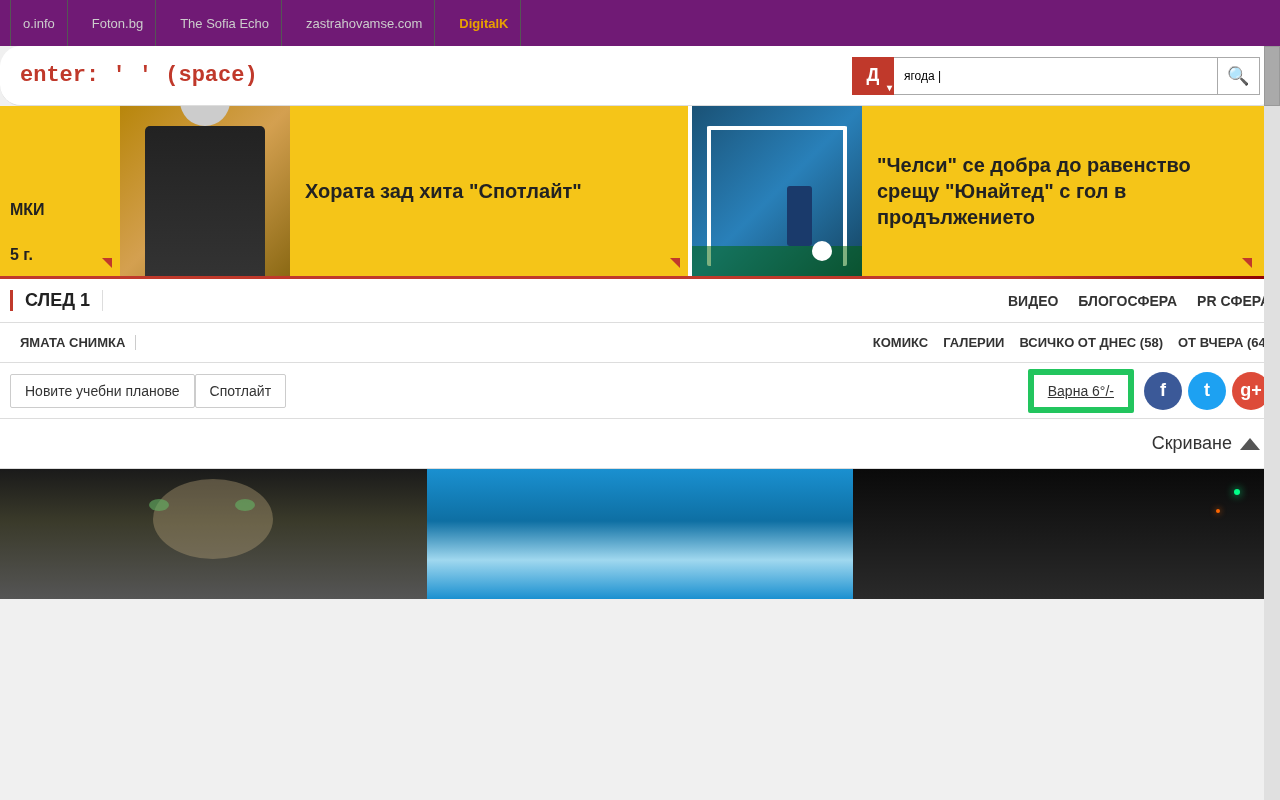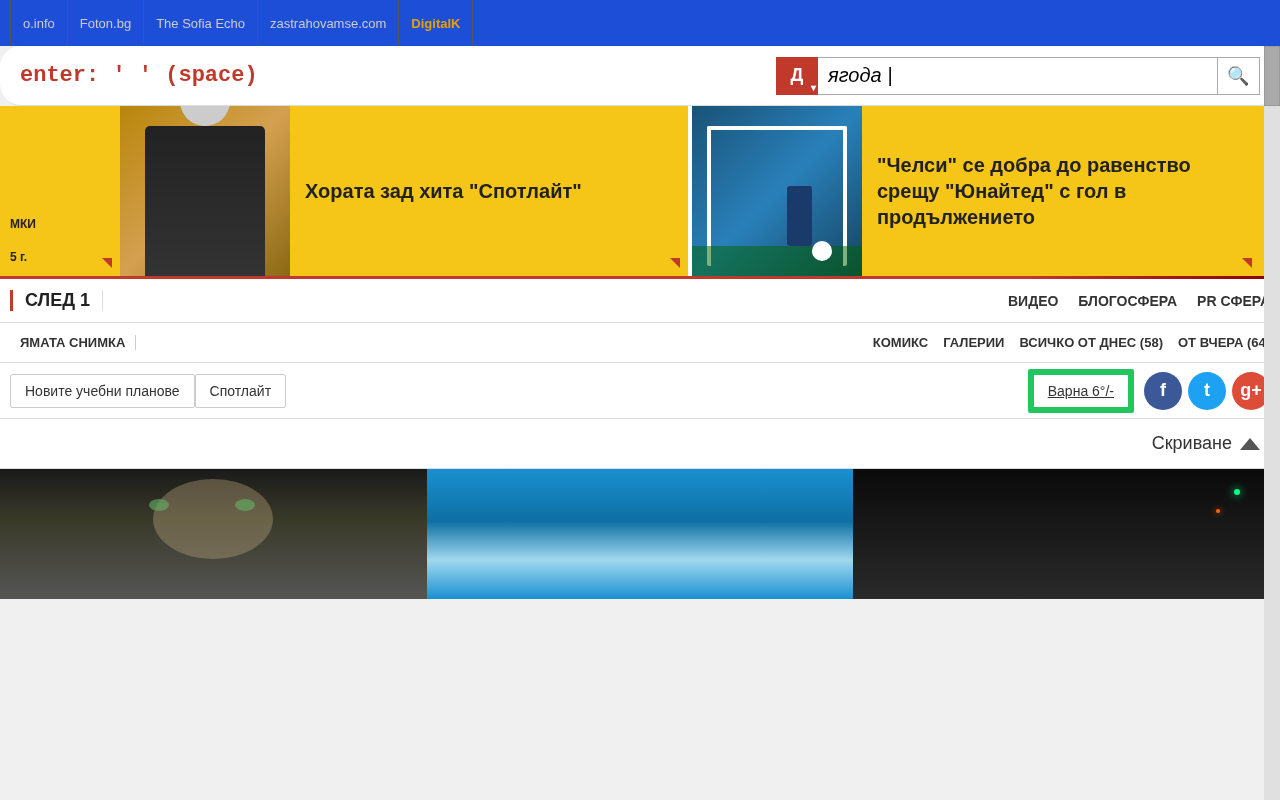--- a/index.html
+++ b/index.html
@@ -1,25 +1,25 @@
 <!DOCTYPE html>
 <html><head>
   <meta charset="utf-8">
   <style>
     * { margin: 0; padding: 0; box-sizing: border-box; }
     body { font-family: Arial, sans-serif; background: #f0f0f0; width: 1280px; height: 800px; overflow: hidden; }
 
     
     .top-nav {
-      background: #1d4ed8;
+      background: #701a75;
       height: 46px;
       display: flex;
       align-items: center;
       padding: 0 10px;
-      gap: 0;
+      gap: 12px;
     }
     .top-nav-item {
       color: #ccc;
       font-size: 13px;
       padding: 0 12px;
       cursor: pointer;
       border-right: 1px solid #555;
       height: 100%;
       display: flex;
       align-items: center;
@@ -67,25 +67,24 @@
       content: '▾';
       position: absolute;
       right: 2px;
       bottom: 2px;
       font-size: 10px;
     }
     .search-input {
       border: 1px solid #aaa;
       border-left: none;
       height: 38px;
-      width: 400px;
-      padding: 0 10px;
-      font-size: 20px;
+      width: 324px;
+      padding: 0 10px;
+      font-size: 12px;
       outline: none;
-      font-style: italic;
     }
     .search-btn {
       background: #fff;
       border: 1px solid #aaa;
       border-left: none;
       height: 38px;
       width: 42px;
       cursor: pointer;
       display: flex;
       align-items: center;
@@ -355,21 +354,21 @@
     <input class="search-input" type="text" value="ягода |" placeholder="Търси..." style="">
     <button class="search-btn">
       <span>🔍</span>
     </button>
   </div>
 </div>
 
 <div class="carousel-area">
 
   <div class="left-partial" style="background:#f5c518; display:flex; align-items:flex-end; padding:10px; position:relative;">
-    <div style="color:#222; font-size:12px; font-weight:bold; line-height:1.4;">МКИ<br><br>5 г.</div>
+    <div style="color:#222; font-size:16px; font-weight:bold; line-height:1.4;">МКИ<br><br>5 г.</div>
     <div class="carousel-arrow" style="position:absolute; bottom:8px; right:8px;"></div>
   </div>
 
   <div class="carousel-item">
     <div class="carousel-img-placeholder" style="background: linear-gradient(135deg, #b8860b 0%, #d4a050 50%, #8b6914 100%); position:relative; overflow:hidden; display:flex; align-items:center; justify-content:center;">
 
       <div style="position:absolute; bottom:0; left:50%; transform:translateX(-50%); width:120px; height:150px; background: linear-gradient(180deg, #222 0%, #333 100%); border-radius: 5px 5px 0 0;"></div>
       <div style="position:absolute; bottom:150px; left:50%; transform:translateX(-50%); width:50px; height:50px; background:#ccc; border-radius:50%;"></div>
     </div>
     <div class="carousel-text">Хората зад хита "Спотлайт"</div>

